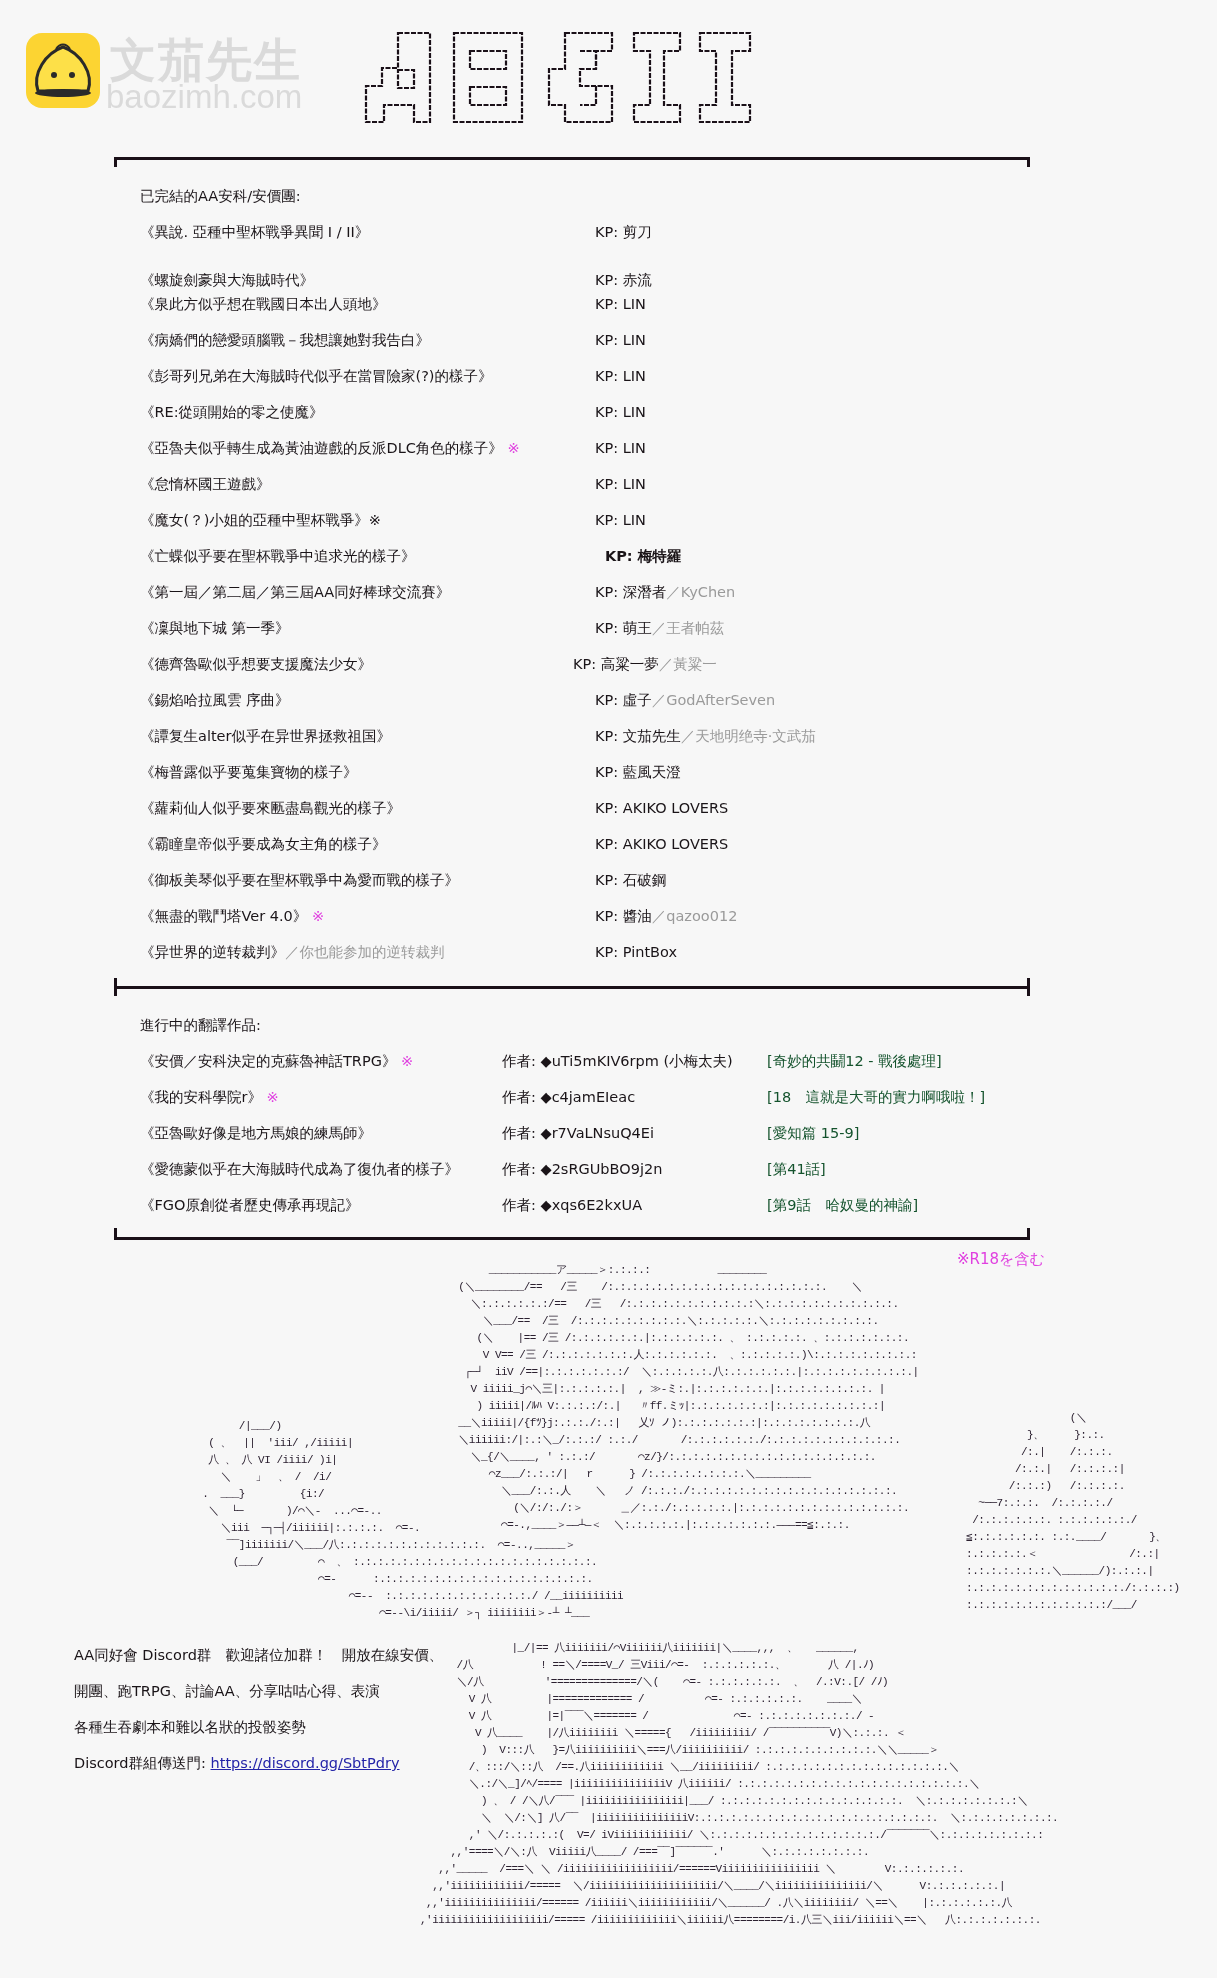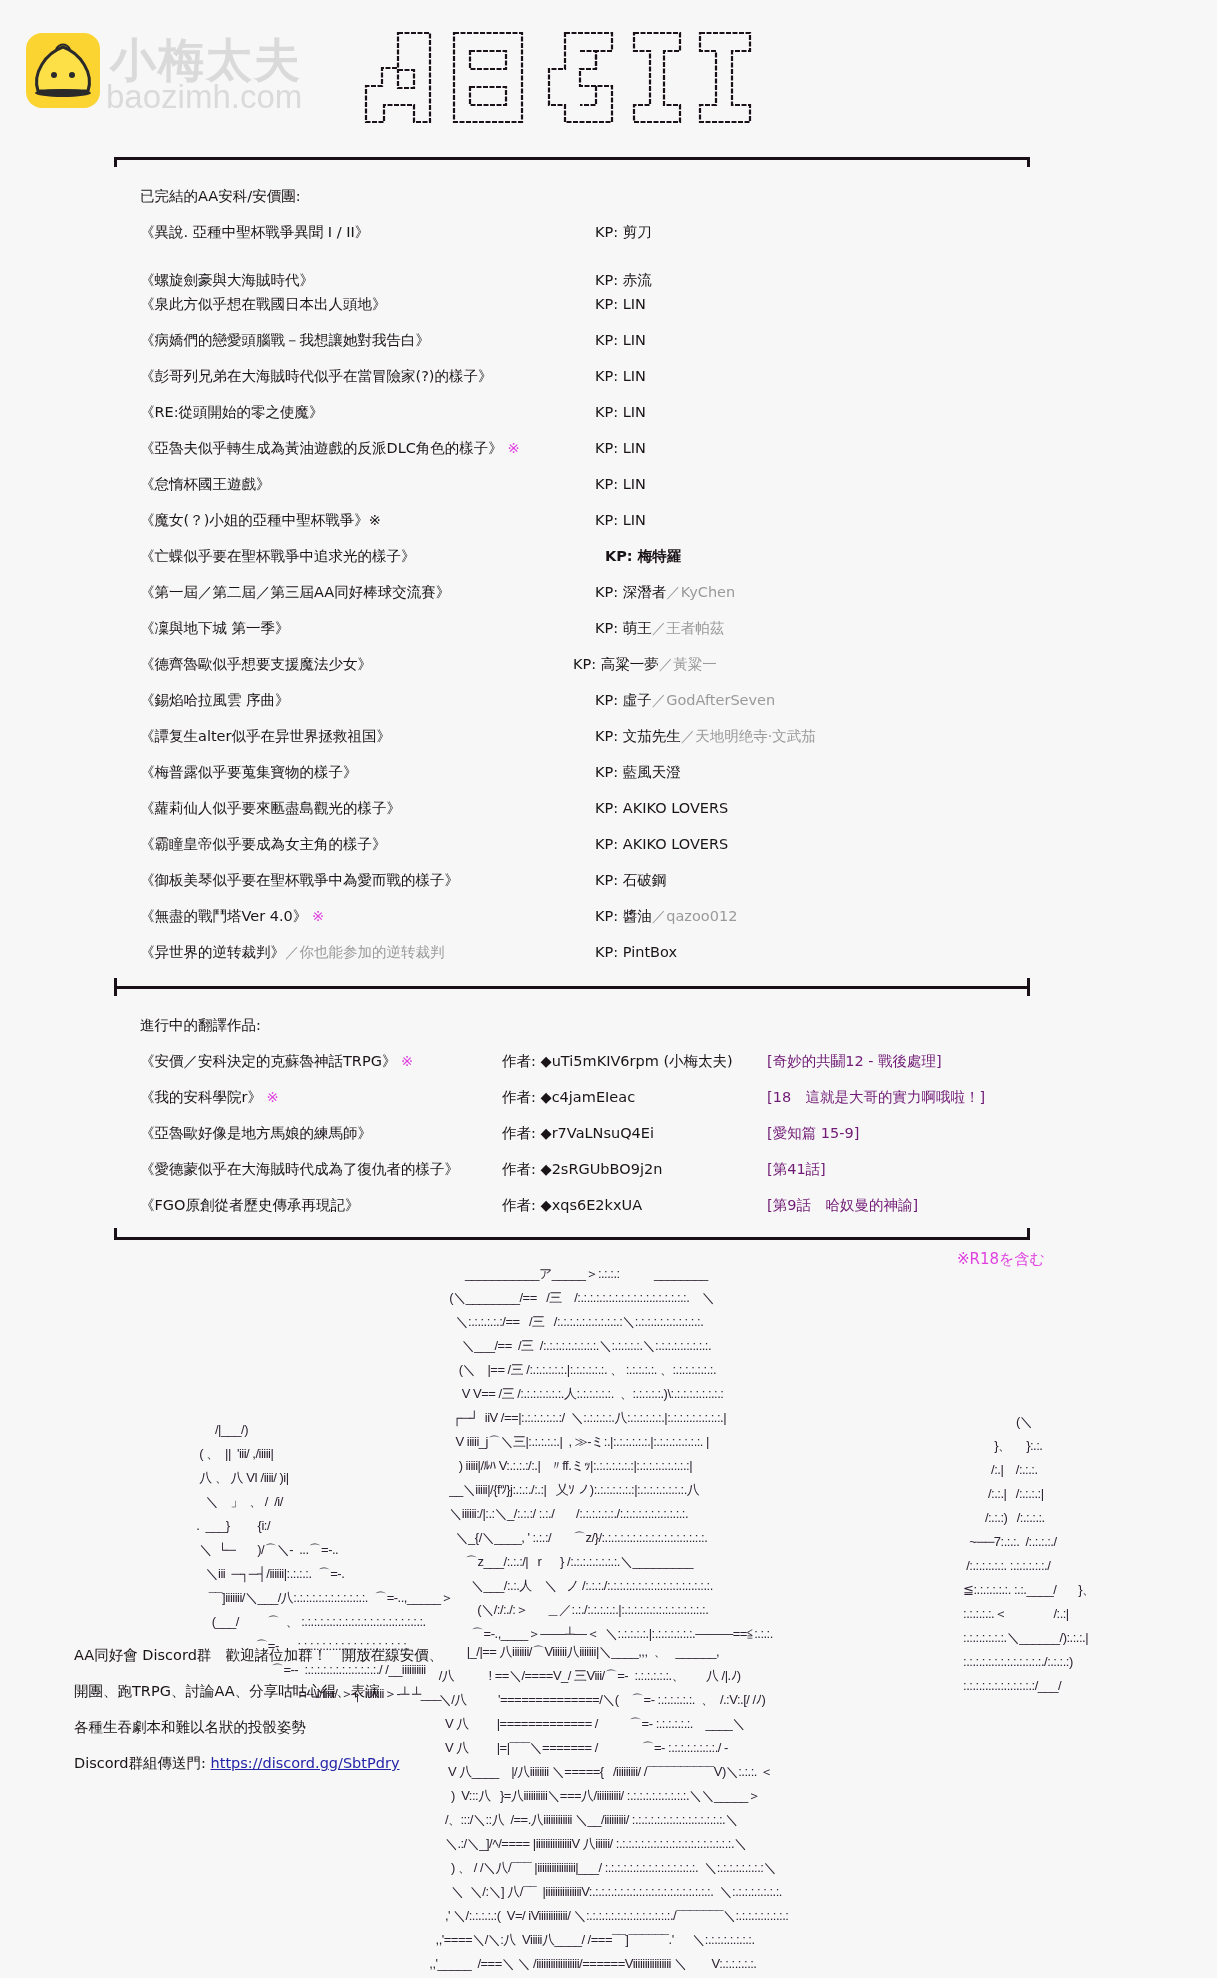--- a/index.html
+++ b/index.html
@@ -14,39 +14,39 @@
   .logo-icon { left:26px; top:33px; width:74px; height:75px; background:#fcd432; border-radius:16px; }
   .logo-cn { left:110px; top:30px; font-size:46px; color:#dadada; letter-spacing:2px; font-family:"DejaVu Sans", sans-serif; font-weight:bold; white-space:nowrap; }
   .logo-en { left:106px; top:78px; font-size:33px; color:#dadada; font-family:"Liberation Sans", sans-serif; white-space:nowrap; }
   
   .hline { height:3px; background:#1a1018; }
   .vtick { width:3px; background:#1a1018; }
   
   .row { font-size:14.5px; white-space:nowrap; line-height:20px; }
   .muted { color:#9a9a9a; }
   .mark { color:#e040e0; }
-  .chapter { color:#701a75; }
+  .chapter { color:#14532d; }
   .r18 { color:#e040e0; font-size:15px; }
   .link { color:#2424a8; text-decoration:underline; }
   
-  .aa { font-family:Liberation Sans, sans-serif; font-size:13px; line-height:24px; white-space:pre; color:#2b2030; letter-spacing:-0.5px; }
+  .aa { font-family:Liberation Mono, monospace; font-size:11px; line-height:17px; white-space:pre; color:#2b2030; letter-spacing:-0.5px; }
 </style>
 </head>
 <body>
 
 <div class="abs logo-icon">
   <svg width="74" height="75" viewBox="0 0 74 75">
     <path d="M12 58 C6 40 20 20 37 14 C54 20 68 40 62 58 Z" fill="#fde048" stroke="#2a2a2a" stroke-width="3"></path>
     <path d="M30 16 C34 10 40 10 44 16" fill="none" stroke="#2a2a2a" stroke-width="2"></path>
     <circle cx="28" cy="42" r="3" fill="#2a2a2a"></circle>
     <circle cx="46" cy="42" r="3" fill="#2a2a2a"></circle>
     <ellipse cx="37" cy="60" rx="28" ry="4" fill="#2a2a2a"></ellipse>
   </svg>
 </div>
-<div class="abs logo-cn">小梅太夫</div>
+<div class="abs logo-cn">文茄先生</div>
 <div class="abs logo-en">baozimh.com</div>
 
 <div class="abs" style="left:364px;top:30px;">
   <svg width="390" height="96" viewBox="0 0 390 96" fill="none" stroke="#1a1018" stroke-width="2.2" stroke-dasharray="5 1.5">
 
     <path d="M34 3 H66 V92 H50 V75 H20 V92 H2 V56 H18 V38 H34 Z"></path>
     <path d="M34 40 H50 V58 H34 Z"></path>
 
     <path d="M90 3 H158 V92 H90 Z"></path>
     <path d="M106 21 H142 V39 H106 Z"></path>

